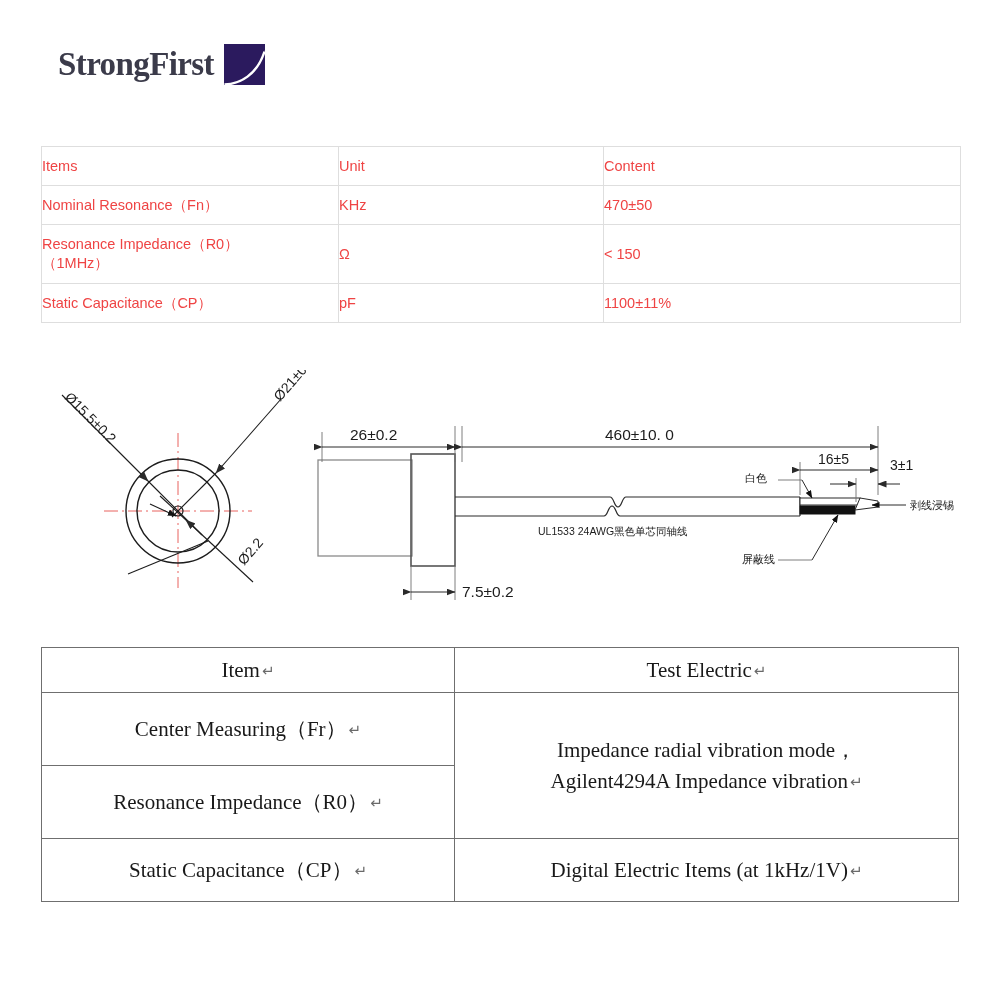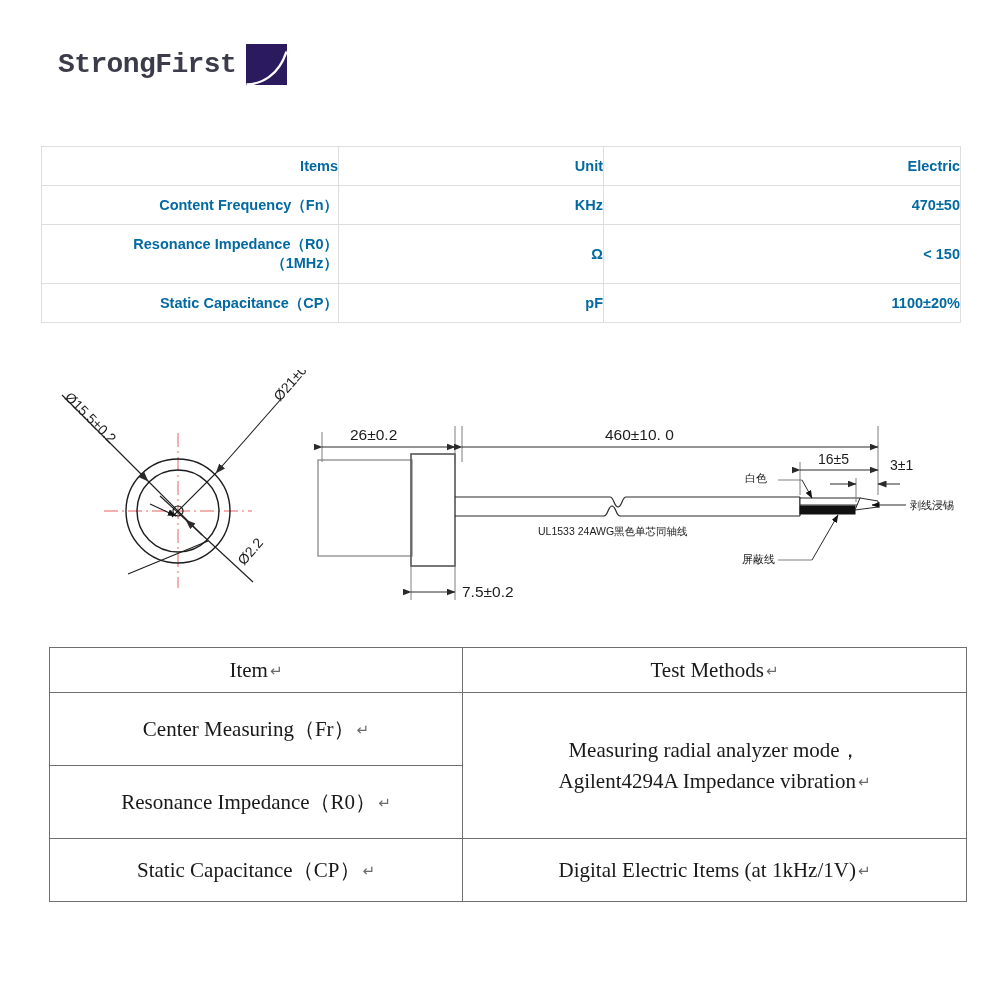--- a/index.html
+++ b/index.html
@@ -19,22 +19,22 @@
   
   #logo-block {
     position: absolute;
     left: 58px;
     top: 44px;
     display: flex;
     align-items: center;
     gap: 10px;
   }
   #logo-wordmark {
-    font-family: Liberation Mono, monospace;
-    font-size: 28px;
+    font-family: Liberation Serif, serif;
+    font-size: 33px;
     font-weight: bold;
     letter-spacing: -0.6px;
     line-height: 1;
   }
   #logo-mark {
     width: 41px;
     height: 41px;
     display: block;
   }
 
@@ -43,24 +43,24 @@
     position: absolute;
     left: 41px;
     top: 146px;
     width: 918px;
     border-collapse: collapse;
     table-layout: fixed;
     font-size: 14.5px;
   }
   #spec-table td, #spec-table th {
     border: 1px solid #dedede;
-    text-align: right;
+    text-align: left;
     vertical-align: middle;
-    font-weight: bold;
-    color: #0369a1;
+    font-weight: normal;
+    color: #ef4444;
     padding: 0;
   }
   #spec-table .r-head td { height: 38px; }
   #spec-table .r-1 td { height: 38px; }
   #spec-table .r-2 td { height: 58px; }
   #spec-table .r-3 td { height: 38px; }
   #spec-table .c-item  { width: 296px; }
   #spec-table .c-unit  { width: 264px; }
   #spec-table .c-content { width: 356px; }
   .spec-line2 { display: block; }
@@ -70,21 +70,21 @@
     position: absolute;
     left: 0;
     top: 370px;
     width: 1000px;
     height: 270px;
   }
 
   
   #test-table {
     position: absolute;
-    left: 49px;
+    left: 41px;
     top: 647px;
     width: 918px;
     border-collapse: collapse;
     table-layout: fixed;
     font-family: "Liberation Serif", serif;
     font-size: 21px;
     color: #191919;
   }
   #test-table td {
     border: 1px solid #6f6f6f;
@@ -117,39 +117,39 @@
     <path d="M 0 41 L 41 41 L 41 6 C 33 30 14 41 0 41 Z" fill="#2b1a5e"></path>
     <path d="M 0.5 40.5 C 16 40 33 31 40.5 7.5" fill="none" stroke="#ffffff" stroke-width="2.4"></path>
   </svg>
 </div>
 
 <table id="spec-table">
   <tbody>
     <tr class="r-head">
       <td class="c-item">Items</td>
       <td class="c-unit">Unit</td>
-      <td class="c-content">Electric</td>
+      <td class="c-content">Content</td>
     </tr>
     <tr class="r-1">
-      <td class="c-item">Content Frequency（Fn）</td>
+      <td class="c-item">Nominal Resonance（Fn）</td>
       <td class="c-unit">KHz</td>
       <td class="c-content">470±50</td>
     </tr>
     <tr class="r-2">
       <td class="c-item">
         <span class="spec-line2">Resonance Impedance（R0）</span>
         <span class="spec-line2">（1MHz）</span>
       </td>
       <td class="c-unit">Ω</td>
       <td class="c-content">&lt; 150</td>
     </tr>
     <tr class="r-3">
       <td class="c-item">Static Capacitance（CP）</td>
       <td class="c-unit">pF</td>
-      <td class="c-content">1100±20%</td>
+      <td class="c-content">1100±11%</td>
     </tr>
   </tbody>
 </table>
 
 <svg id="drawing" viewBox="0 0 1000 270">
   <defs>
     <marker id="ar" markerWidth="9" markerHeight="7" refX="8.5" refY="3.5" orient="auto">
       <path d="M0,0 L9,3.5 L0,7 Z" fill="#2a2a2a"></path>
     </marker>
     <marker id="arS" markerWidth="8" markerHeight="6" refX="7.5" refY="3" orient="auto">
@@ -235,26 +235,26 @@
 
     <text x="910" y="139" font-family="'DejaVu Sans', sans-serif" font-size="11" fill="#1c1c1c">剥线浸锡</text>
     <line x1="906" y1="135" x2="872" y2="135" stroke="#2a2a2a" stroke-width="1" marker-end="url(#arS)"></line>
   </g>
 </svg>
 
 <table id="test-table">
   <tbody>
     <tr class="th-row">
       <td class="tc-item"><span>Item</span><span class="ret">↵</span></td>
-      <td><span>Test Methods</span><span class="ret">↵</span></td>
+      <td><span>Test Electric</span><span class="ret">↵</span></td>
     </tr>
     <tr class="tr-1">
       <td class="tc-item"><span>Center Measuring（Fr）</span><span class="ret">↵</span></td>
       <td rowspan="2">
-        <span class="tm-line">Measuring radial analyzer mode，</span>
+        <span class="tm-line">Impedance radial vibration mode，</span>
         <span class="tm-line"><span>Agilent4294A Impedance vibration</span><span class="ret">↵</span></span>
       </td>
     </tr>
     <tr class="tr-2">
       <td class="tc-item"><span>Resonance Impedance（R0）</span><span class="ret">↵</span></td>
     </tr>
     <tr class="tr-3">
       <td class="tc-item"><span>Static Capacitance（CP）</span><span class="ret">↵</span></td>
       <td><span>Digital Electric Items (at 1kHz/1V)</span><span class="ret">↵</span></td>
     </tr>

